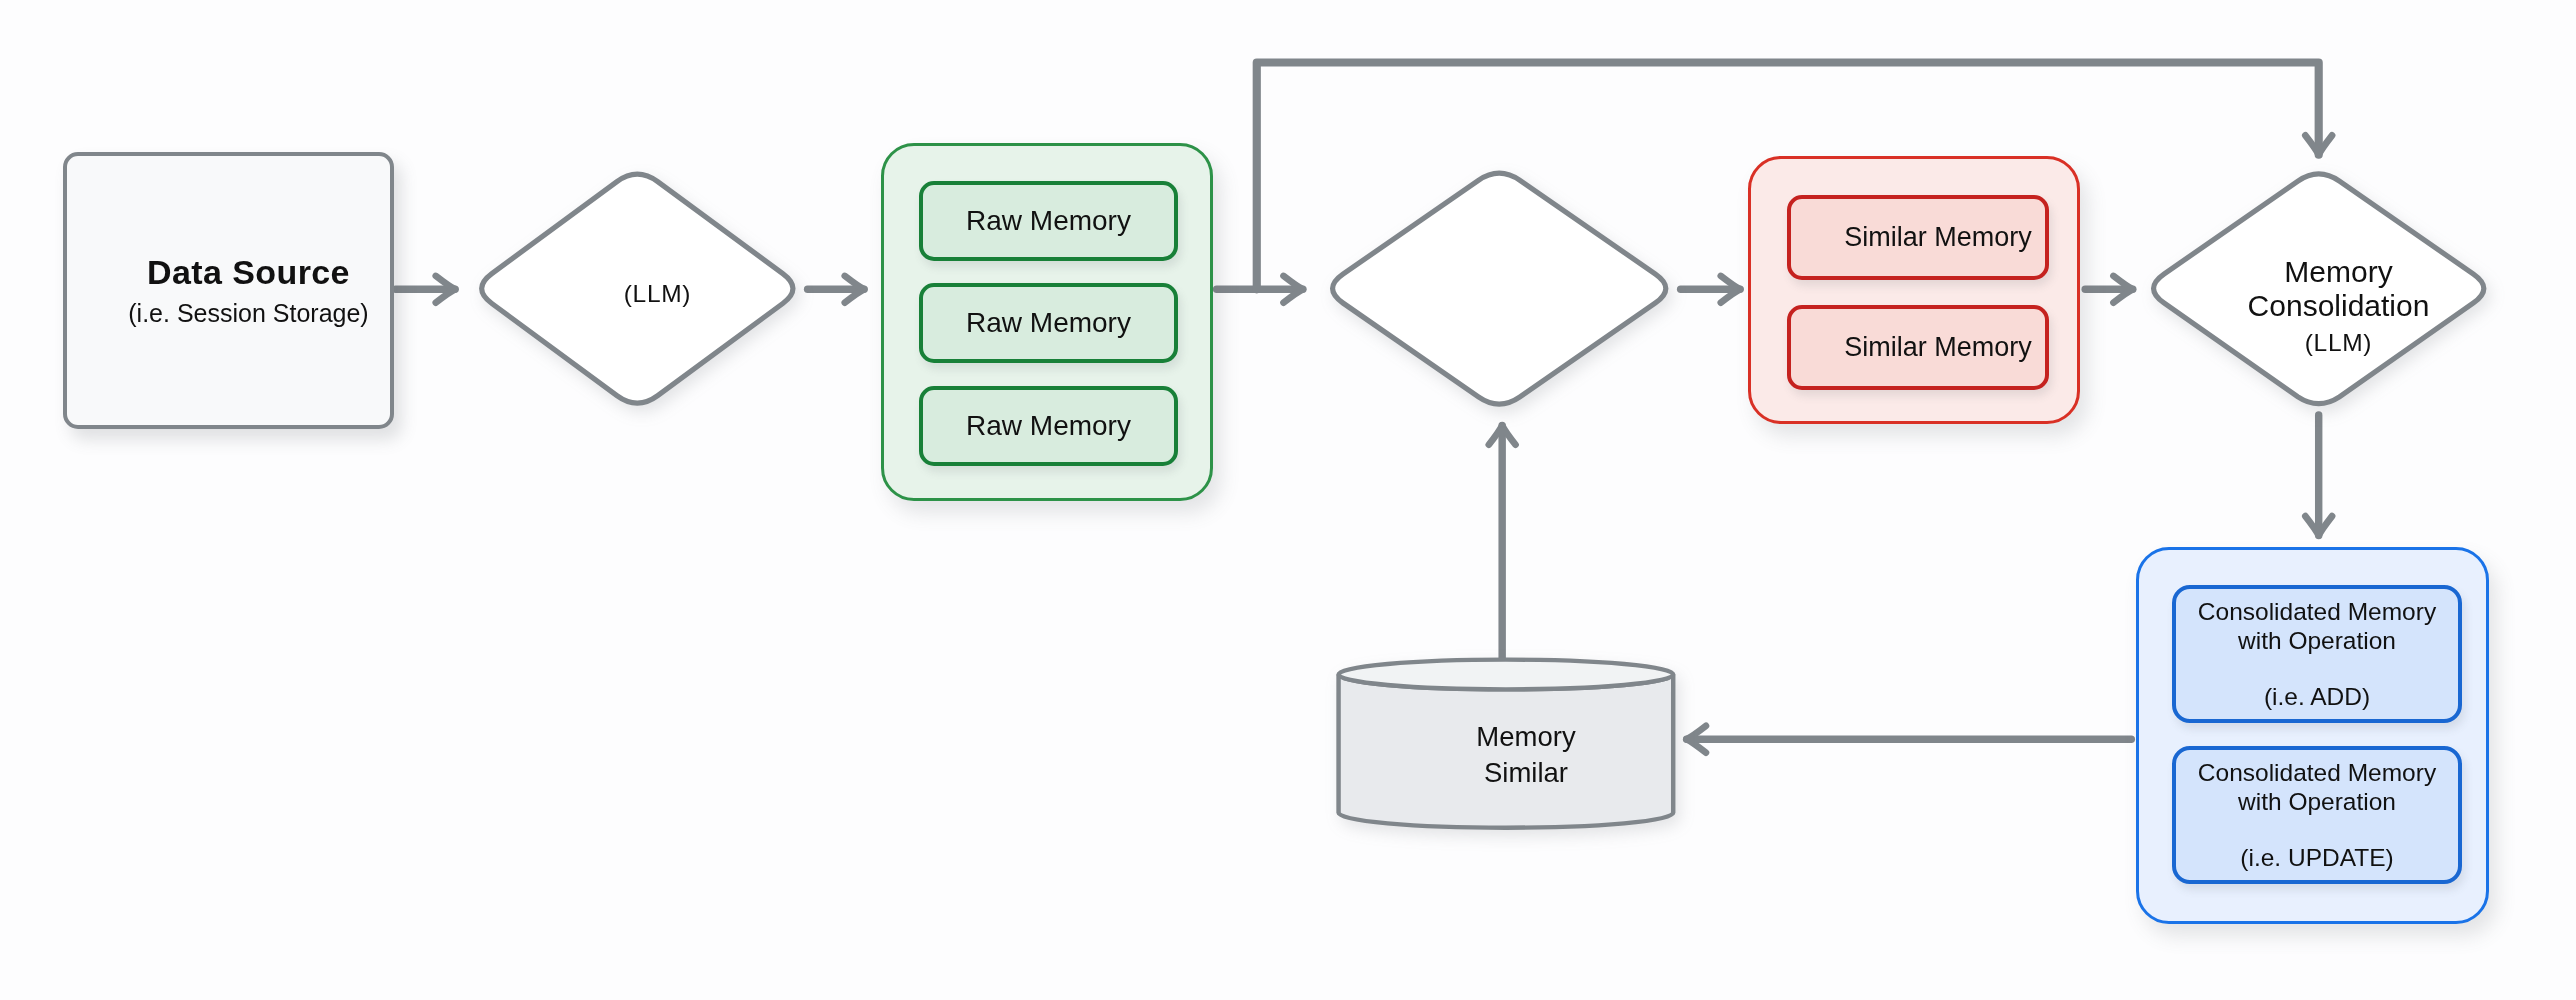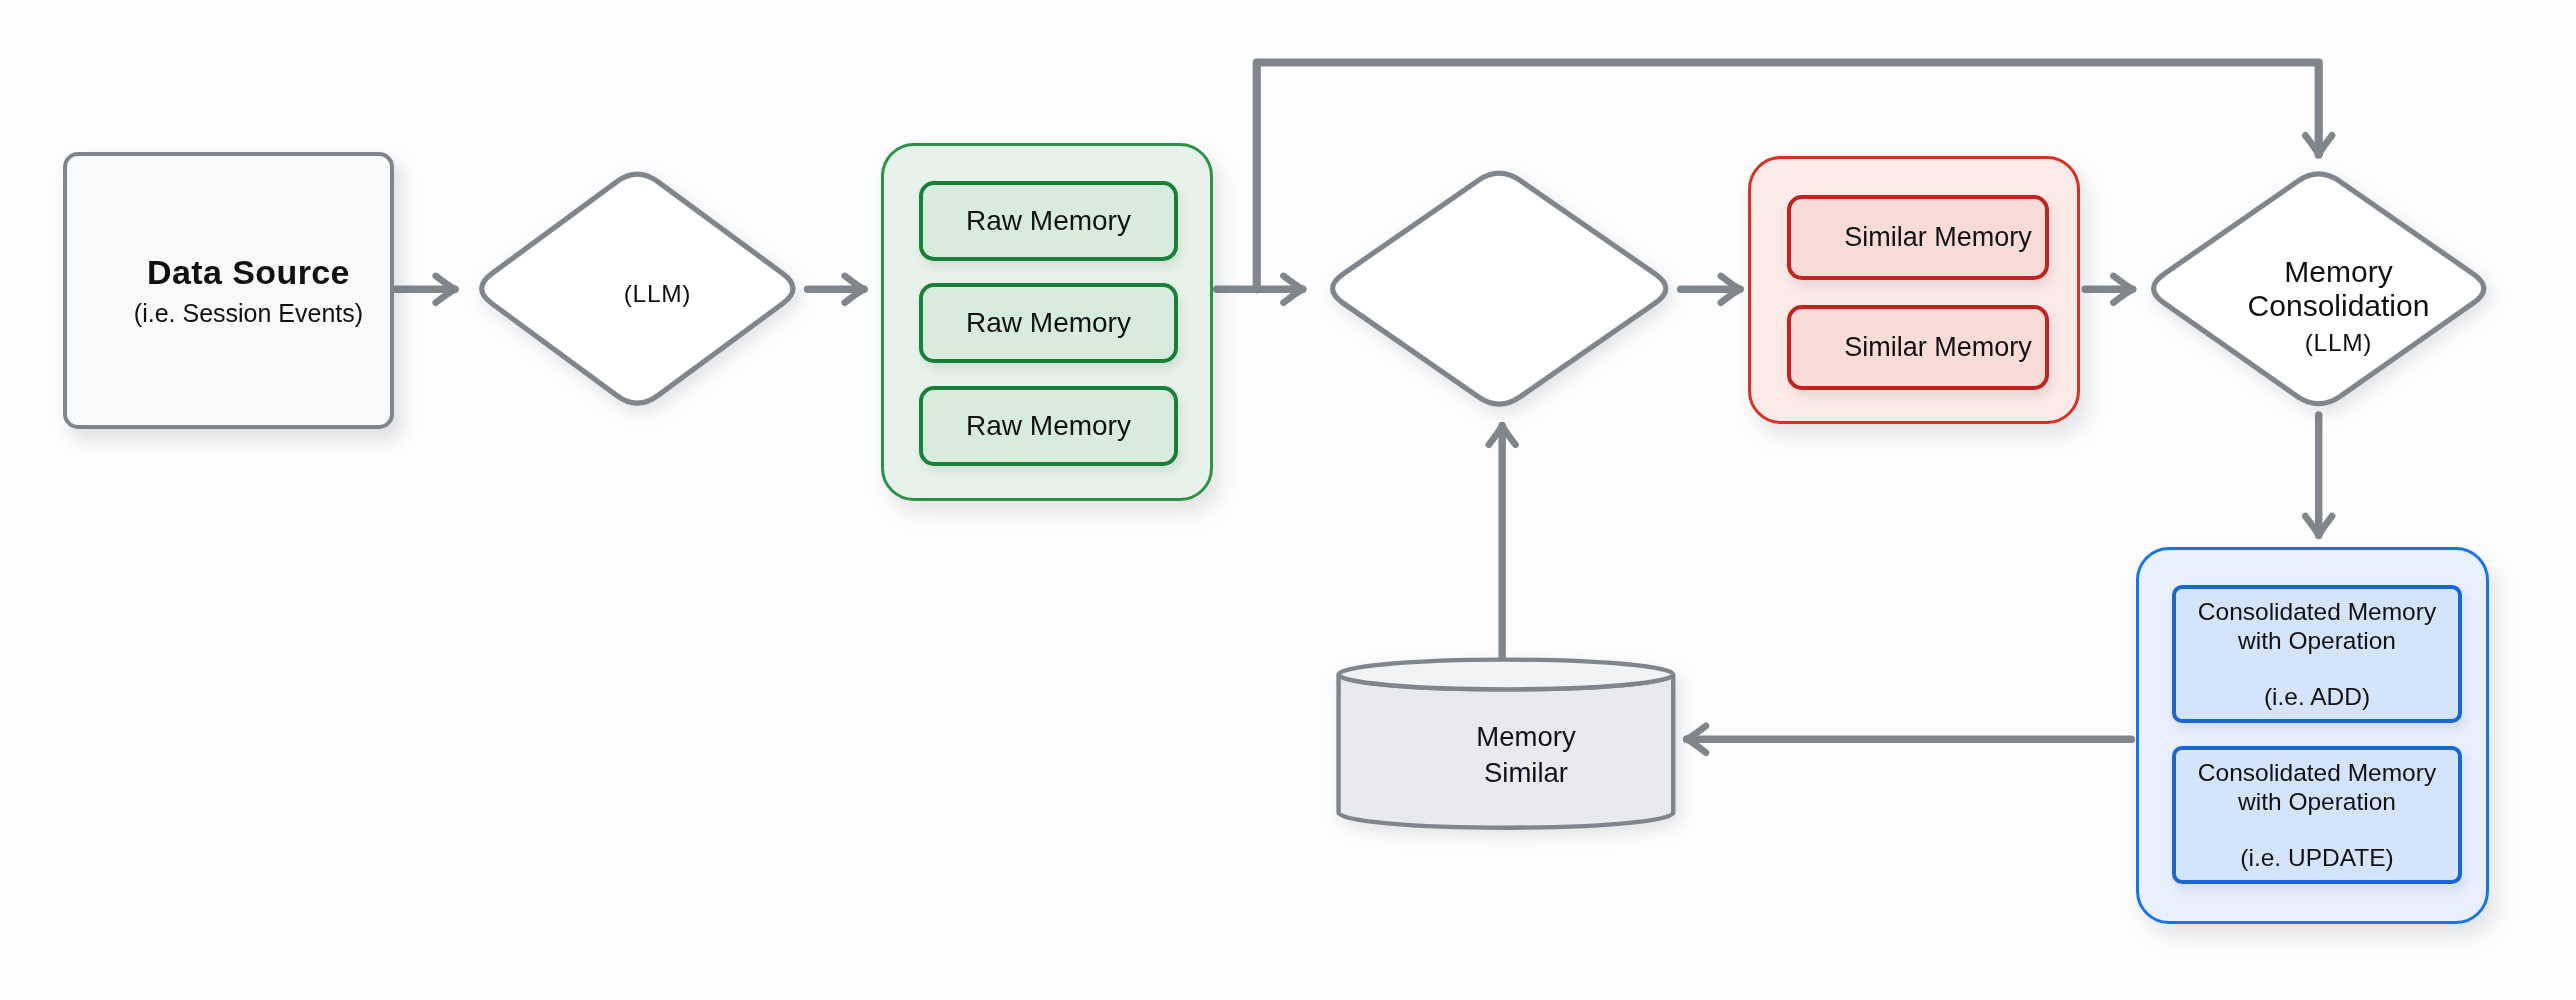--- a/index.html
+++ b/index.html
@@ -31,21 +31,21 @@
   .group{position:absolute;z-index:2;box-sizing:border-box;border-radius:33px;
          box-shadow:7.4px 12px 19.3px rgba(95,99,104,.16);}
   .group.green{background:#E7F3EA;border:3px solid #2D9248;margin-top:44px;}
   .group.red{background:#FBEAE8;border:3px solid #D93025;}
   .group.blue{background:#E8F0FE;border:3px solid #1A73E8;}
   .item{position:absolute;box-sizing:border-box;border-radius:15px;
         display:flex;align-items:center;justify-content:center;text-align:center;
         box-shadow:3px 6px 9px rgba(95,99,104,.14);}
   .item.green{background:#D8ECDE;border:4.5px solid #188038;font-size:28px;font-weight:500;}
   .item.red{background:#F9DBD7;border:4.5px solid #C5221F;font-size:27px;font-weight:500;padding-left:40px;}
-  .item.blue{background:#D4E4FC;border:4.5px solid #1967D2;border-radius:10px;
+  .item.blue{background:#D4E4FC;border:4.5px solid #1967D2;border-radius:18px;
              flex-direction:column;font-size:24.5px;font-weight:500;line-height:1.2;}
   .item.blue .op{font-weight:400;margin-top:26px;}
   .item.blue .main{max-width:253px;}
 
   .storage-label{font-size:27.5px;font-weight:500;line-height:1.3;max-width:171px;}
 </style>
 </head>
 <body>
 
 <div class="canvas">
@@ -73,21 +73,21 @@
 
     <g class="shape">
       <path d="M1800 907 L1800 1093 A225 20 0 0 0 2250 1093 L2250 907 A225 20 0 0 1 1800 907 Z" fill="#E8EAED" stroke="#80868B" stroke-width="6"></path>
       <ellipse cx="2025" cy="907" rx="225" ry="20" fill="#F1F3F4" stroke="#80868B" stroke-width="6"></ellipse>
     </g>
   </svg>
 
   <div class="box plain" style="left:63px;top:152px;width:331px;height:277px;"></div>
   <div class="label" style="left:63px;top:152px;width:331px;height:277px;">
     <span class="t-title">Data Source</span>
-    <span class="t-sub">(i.e. Session Events)</span>
+    <span class="t-sub">(i.e. Session Storage)</span>
   </div>
 
   <div class="label" style="left:489px;top:235px;width:297px;height:112px;">
     <span class="d-sub">(LLM)</span>
   </div>
 
   <div class="group green" style="left:881px;top:99px;width:332px;height:358px;">
     <div class="item green" style="left:35px;top:35px;width:259px;height:80px;">Raw Memory</div>
     <div class="item green" style="left:35px;top:137px;width:259px;height:80px;">Raw Memory</div>
     <div class="item green" style="left:35px;top:240px;width:259px;height:80px;">Raw Memory</div>

